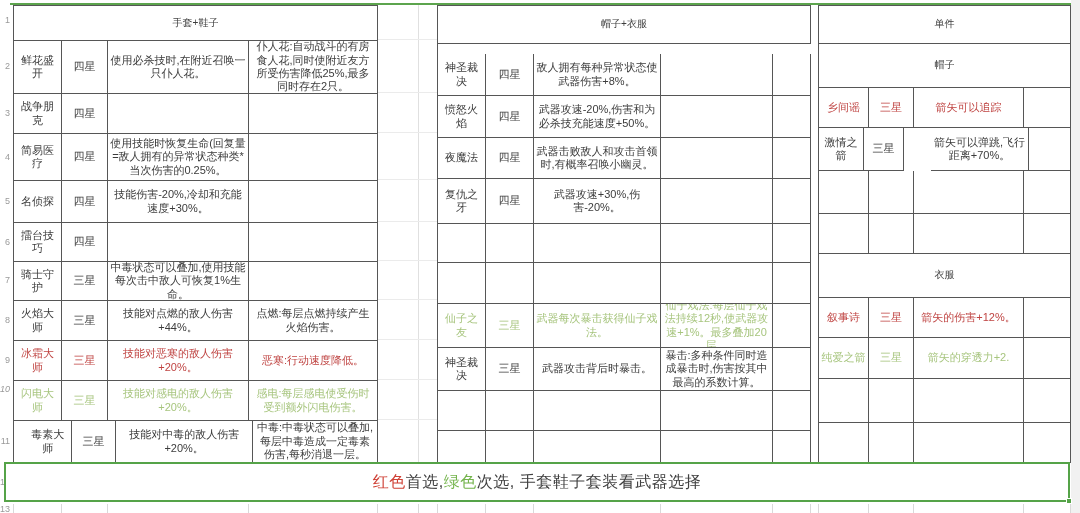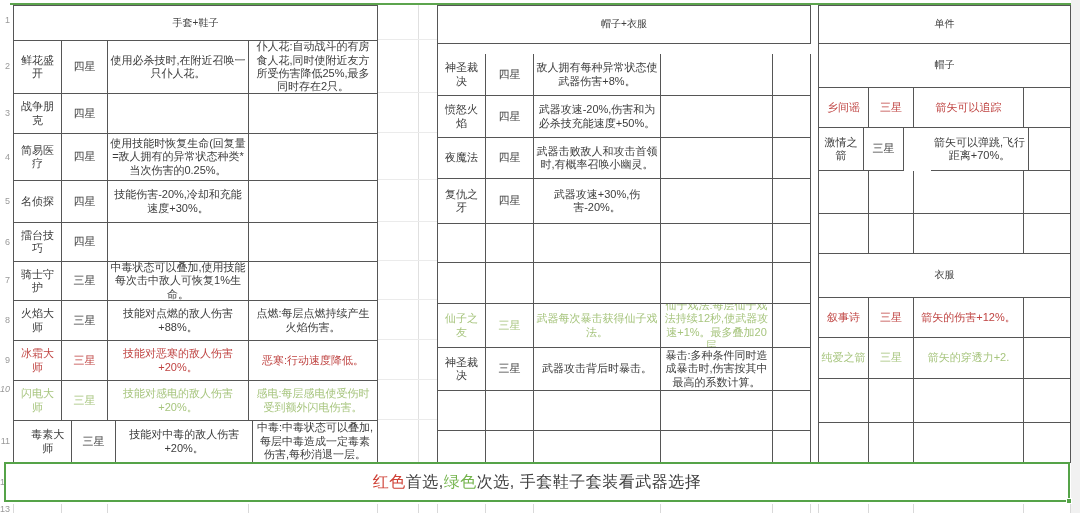--- a/index.html
+++ b/index.html
@@ -124,21 +124,21 @@
       </div>
       <div class="trow" style="height: 39px;">
         <div class="cell" style="width: 48px;">骑士守护</div>
         <div class="cell" style="width: 46px;">三星</div>
         <div class="cell" style="width: 141px;">中毒状态可以叠加,使用技能每次击中敌人可恢复1%生命。</div>
         <div class="cell" style="width: 129px;"></div>
       </div>
       <div class="trow" style="height: 40px;">
         <div class="cell" style="width: 48px;">火焰大师</div>
         <div class="cell" style="width: 46px;">三星</div>
-        <div class="cell" style="width: 141px;">技能对点燃的敌人伤害+88%。</div>
+        <div class="cell" style="width: 141px;">技能对点燃的敌人伤害+44%。</div>
         <div class="cell" style="width: 129px;">点燃:每层点燃持续产生火焰伤害。</div>
       </div>
       <div class="trow" style="height: 40px;">
         <div class="cell c-red" style="width: 48px;">冰霜大师</div>
         <div class="cell c-red" style="width: 46px;">三星</div>
         <div class="cell c-red" style="width: 141px;">技能对恶寒的敌人伤害+20%。</div>
         <div class="cell c-red" style="width: 129px;">恶寒:行动速度降低。</div>
       </div>
       <div class="trow" style="height: 40px;">
         <div class="cell c-green" style="width: 48px;">闪电大师</div>

